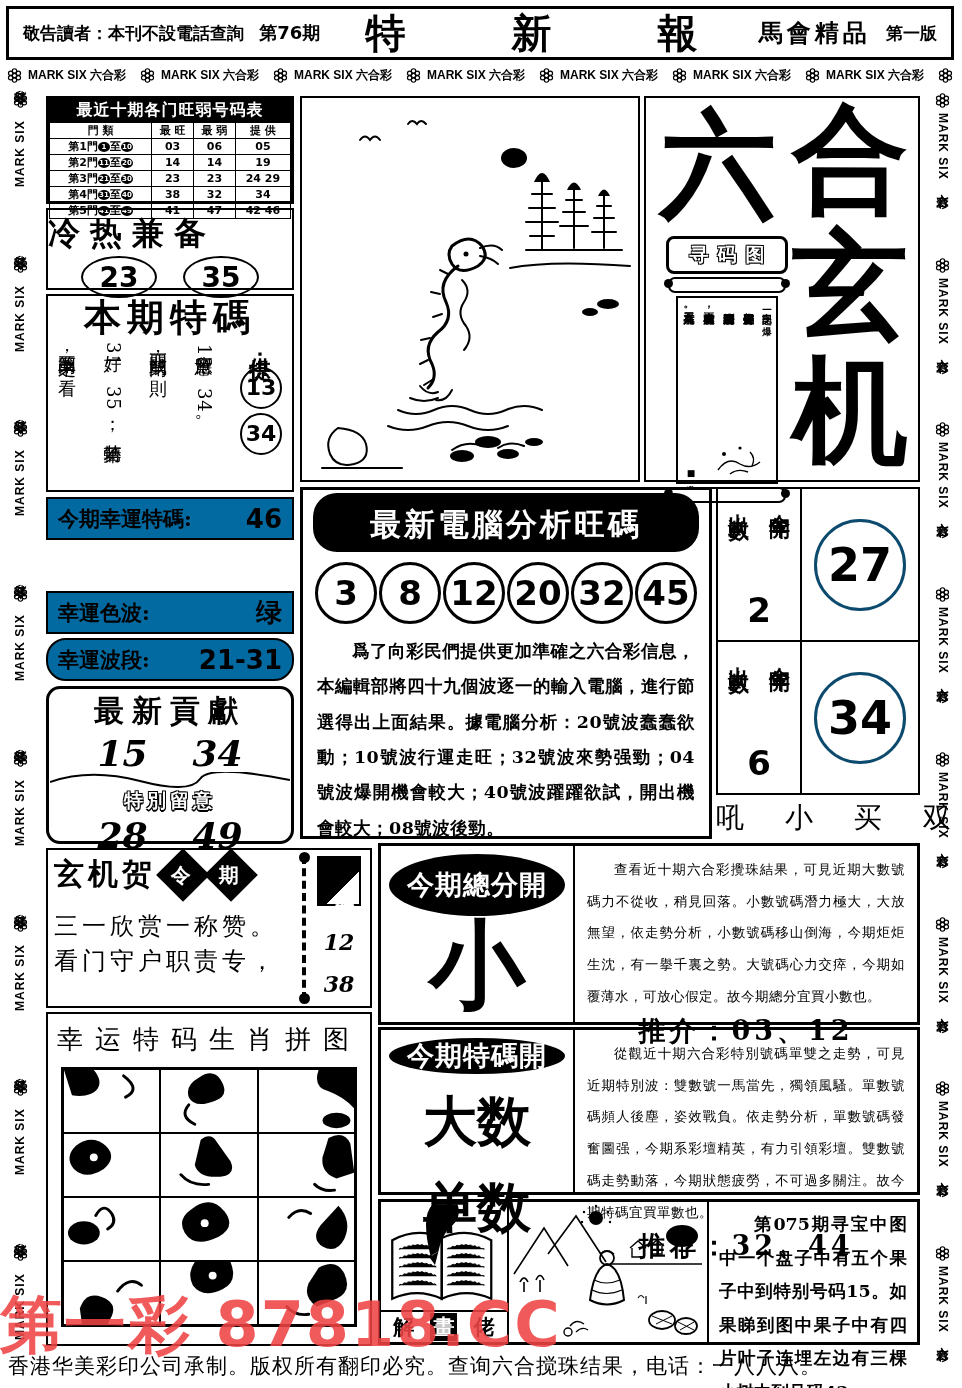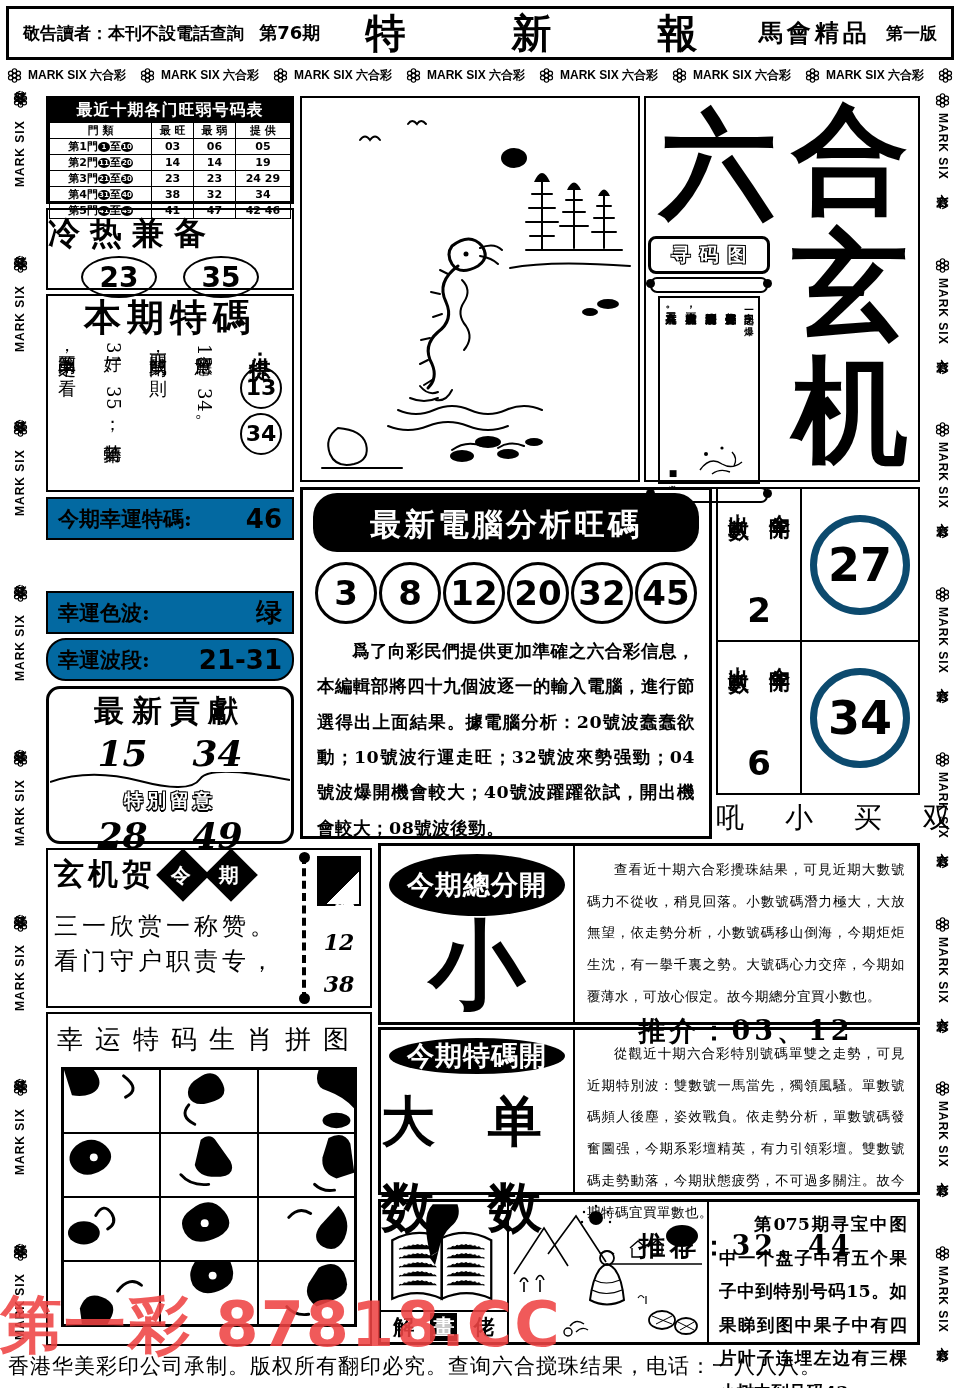--- a/index.html
+++ b/index.html
@@ -97,21 +97,21 @@
   .pz-cell .w{fill:#fff;}
 
   
   .dragon{left:300px;top:96px;width:340px;height:386px;border:2px solid #000;background:#fff;}
   .ink{stroke:#000;fill:none;stroke-width:2;stroke-linecap:round;}
   .blk{fill:#000;stroke:none;}
 
   
   .masthead{left:644px;top:96px;width:276px;height:386px;border:2px solid #000;}
   .mh-char{position:absolute;font:bold 116px "DejaVu Serif",serif;line-height:1;}
-  .scroll{position:absolute;left:2px;top:138px;width:122px;height:238px;}
+  .scroll{position:absolute;left:20px;top:138px;width:122px;height:238px;}
   .scroll-head{border:3px solid #000;border-radius:8px;background:#fff;text-align:center;
     font:bold 19px "DejaVu Serif",serif;letter-spacing:9px;color:#fff;padding:3px 0 3px 9px;
     text-shadow:-1px -1px 0 #000,1px -1px 0 #000,-1px 1px 0 #000,1px 1px 0 #000;}
   .roller{height:12px;border:2px solid #000;border-radius:7px;margin:3px 2px;position:relative;background:#fff;}
   .roller::before,.roller::after{content:"";position:absolute;top:0;width:9px;height:9px;border-radius:50%;background:#000;}
   .roller::before{left:-6px;} .roller::after{right:-6px;}
   .scroll-body{border:2px solid #000;margin:0 10px;height:176px;padding:6px 4px 2px;position:relative;}
   .scroll-cols{display:flex;flex-direction:row-reverse;justify-content:space-between;height:118px;}
   .scroll-col{writing-mode:vertical-rl;font:bold 11px "DejaVu Serif",serif;line-height:1.1;}
   .scroll-intro{font-size:9.5px;letter-spacing:1px;}
@@ -130,36 +130,36 @@
 
   
   .appearance{left:716px;top:487px;width:204px;height:308px;border:2px solid #000;display:flex;flex-direction:column;}
   .ap-cell{flex:1;display:flex;border-bottom:2px solid #000;}
   .ap-cell:last-child{border-bottom:none;}
   .ap-labels{width:82px;border-right:2px solid #000;position:relative;}
   .ap-vlbls{display:flex;flex-direction:row-reverse;justify-content:space-around;padding-top:8px;}
   .ap-vlbls span{writing-mode:vertical-rl;font:bold 21px "DejaVu Serif",serif;letter-spacing:3px;}
   .ap-count{position:absolute;bottom:10px;left:0;right:0;text-align:center;font:bold 34px "DejaVu Sans",sans-serif;}
   .ap-circle-wrap{flex:1;display:flex;align-items:center;justify-content:center;}
-  .ap-circle{width:86px;height:86px;border:7px solid #0c4a6e;border-radius:50%;
+  .ap-circle{width:86px;height:86px;border:3px solid #0c4a6e;border-radius:50%;
     font:bold 46px "DejaVu Sans",sans-serif;display:flex;align-items:center;justify-content:center;}
 
   
   .small-call{left:716px;top:799px;width:204px;height:42px;text-align:center;
     font:28px "DejaVu Serif",serif;letter-spacing:16px;white-space:nowrap;}
 
   
   .duo-box{left:378px;width:542px;border:3px solid #000;display:flex;}
   .total-box{top:843px;height:182px;}
   .spec-box{top:1027px;height:168px;}
   .duo-left{width:192px;border-right:2px solid #000;display:flex;flex-direction:column;align-items:center;padding-top:8px;}
   .oval-badge{background:#000;color:#fff;border-radius:50%;width:176px;height:62px;display:flex;
     align-items:center;justify-content:center;font:bold 27px "DejaVu Sans",sans-serif;letter-spacing:1px;}
   .big-char{font:bold 96px "DejaVu Serif",serif;line-height:1.02;}
-  .big-pair{display:flex;align-items:center;margin-top:4px;}
+  .big-pair{display:flex;align-items:center;margin-top:4px;flex-direction:column;}
   .big-pair .bc{font:bold 54px "DejaVu Serif",serif;line-height:1.6;}
   .pair-bar{width:12px;background:#000;margin:0 6px;}
   .duo-right{flex:1;padding:8px 12px 4px;display:flex;flex-direction:column;}
   .duo-body{font:13.5px "DejaVu Serif",serif;line-height:2.35;text-align:justify;text-indent:2em;letter-spacing:.5px;}
   .duo-rec{font:bold 27px "DejaVu Serif",serif;text-align:center;margin-top:auto;letter-spacing:4px;}
 
   
   .pic-section{left:378px;top:1199px;width:542px;height:146px;border:3px solid #000;display:flex;}
   .pic-left{width:126px;border-right:2px solid #000;display:flex;flex-direction:column;}
   .pic-left svg{flex:1;}

